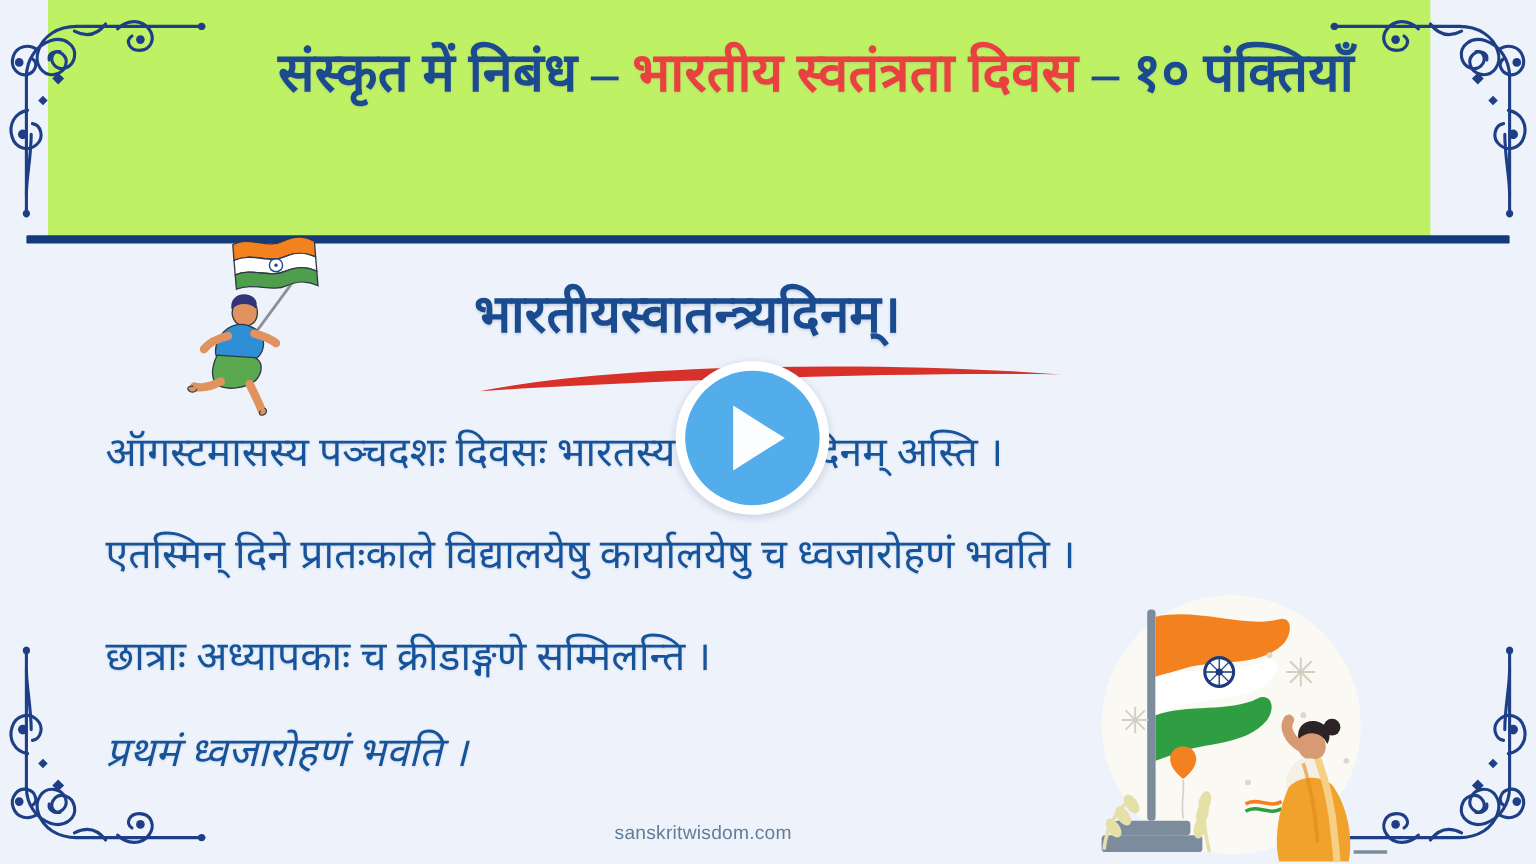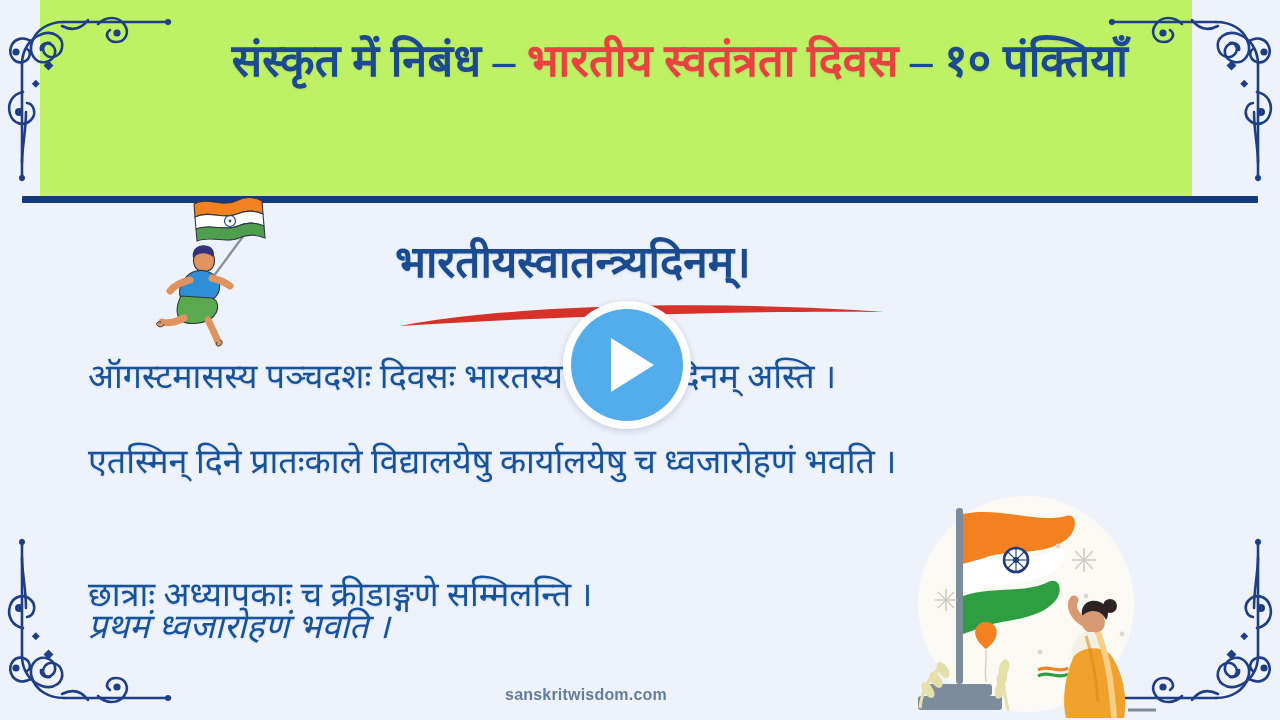--- a/index.html
+++ b/index.html
@@ -64,29 +64,28 @@
 
   .essay-line {
     position:absolute; left:88px;
     font-family:"Liberation Serif", serif;
     font-size:34px; color:#17539b; font-weight:500;
     white-space:nowrap;
     text-shadow:0 1px 2px rgba(120,150,190,.28);
   }
   #line-1 { top:352px; }
   #line-2 { top:437px; }
-  #line-3 { top:522px;margin-top:48px; }
+  #line-3 { top:522px; }
   #line-4 { top:602px;font-style:italic; }
 
   #watermark {
     position:absolute; left:0; top:686px; width:1172px;
     text-align:center;
     font-size:16px; color:#4b6a8a; opacity:.85;
     letter-spacing:.2px;
-    font-weight:bold;
   }
 
   
   #play-button {
     position:absolute; left:563px; top:301px;
     width:128px; height:128px; border-radius:50%;
     background:#ffffff;
     display:flex; align-items:center; justify-content:center;
     box-shadow:0 2px 7px rgba(40,70,120,.22);
   }

